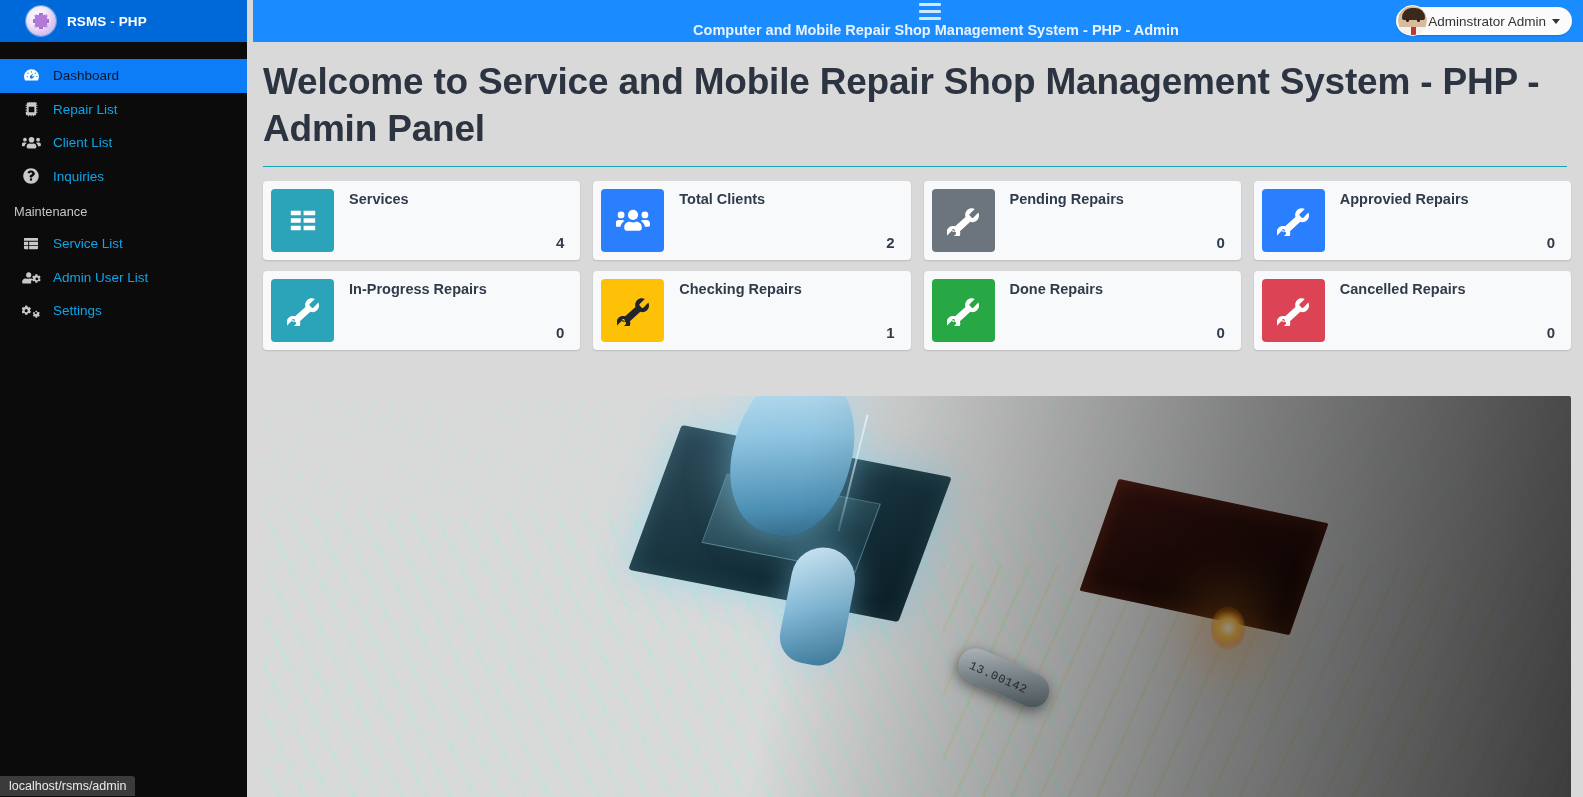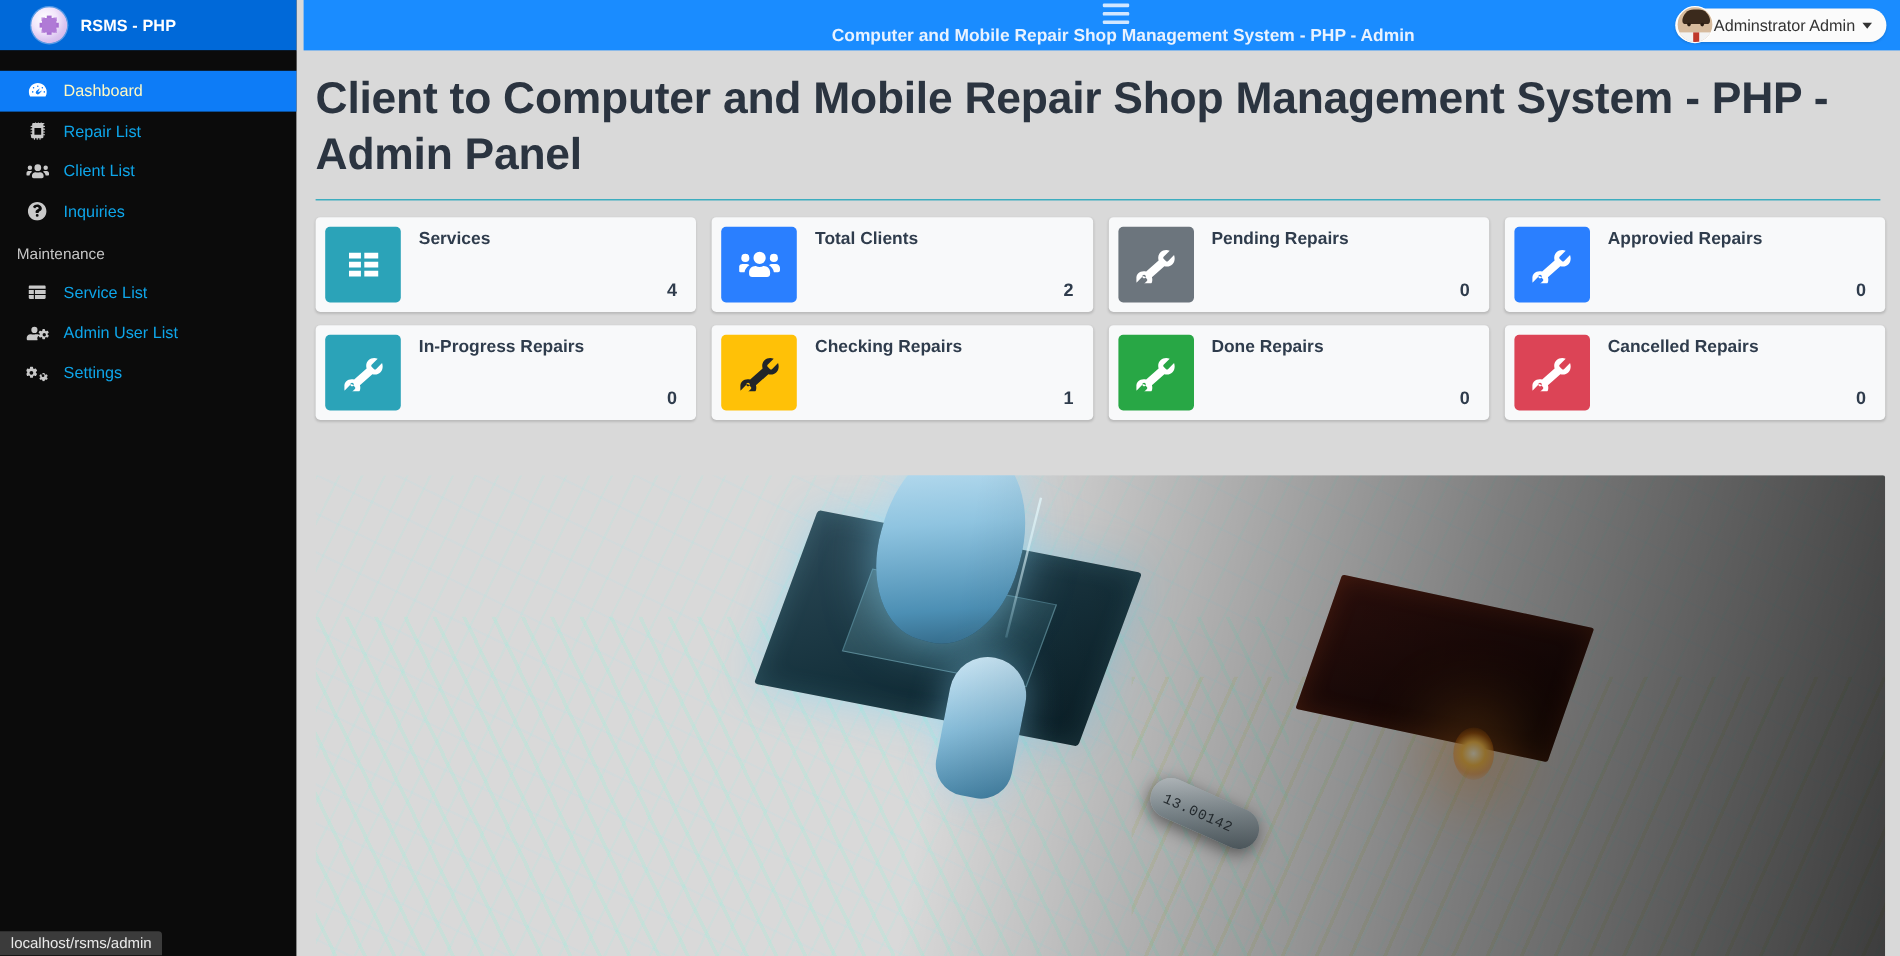--- a/index.html
+++ b/index.html
@@ -67,21 +67,21 @@
     align-items: center;
     padding-left: 21px;
     gap: 12px;
     color: #0ea5e9;
     font-size: 13.5px;
     cursor: pointer;
     white-space: nowrap;
   }
   .nav-item.active {
     background: #0d7cf7;
-    color: #fef9c3;
+    color: #0f172a;
     align-items: center;
   }
   .nav-item .ic {
     width: 20px;
     height: 18px;
     flex: none;
     display: flex;
     align-items: center;
     justify-content: center;
   }
@@ -486,21 +486,21 @@
       <div class="shirt"></div>
       <div class="tie"></div>
     </div>
     <span class="uname">Adminstrator Admin</span>
     <span class="caret"></span>
   </div>
 </div>
 
 <div id="content">
 
-  <h1 id="page-title">Client to Computer and Mobile Repair Shop Management System - PHP - Admin Panel</h1>
+  <h1 id="page-title">Welcome to Service and Mobile Repair Shop Management System - PHP - Admin Panel</h1>
   <hr id="title-rule">
 
   <div id="cards">
 
     <div class="card">
       <div class="cicon" style="background:#2ba3b8">
         <svg width="30" height="30" viewBox="0 0 512 512" fill="#fff">
             <path d="M48 96h170v80H48V96zm218 0h198v80H266V96zM48 224h170v80H48v-80zm218 0h198v80H266v-80zM48 352h170v80H48v-80zm218 0h198v80H266v-80z"></path>
           </svg>
       </div>

